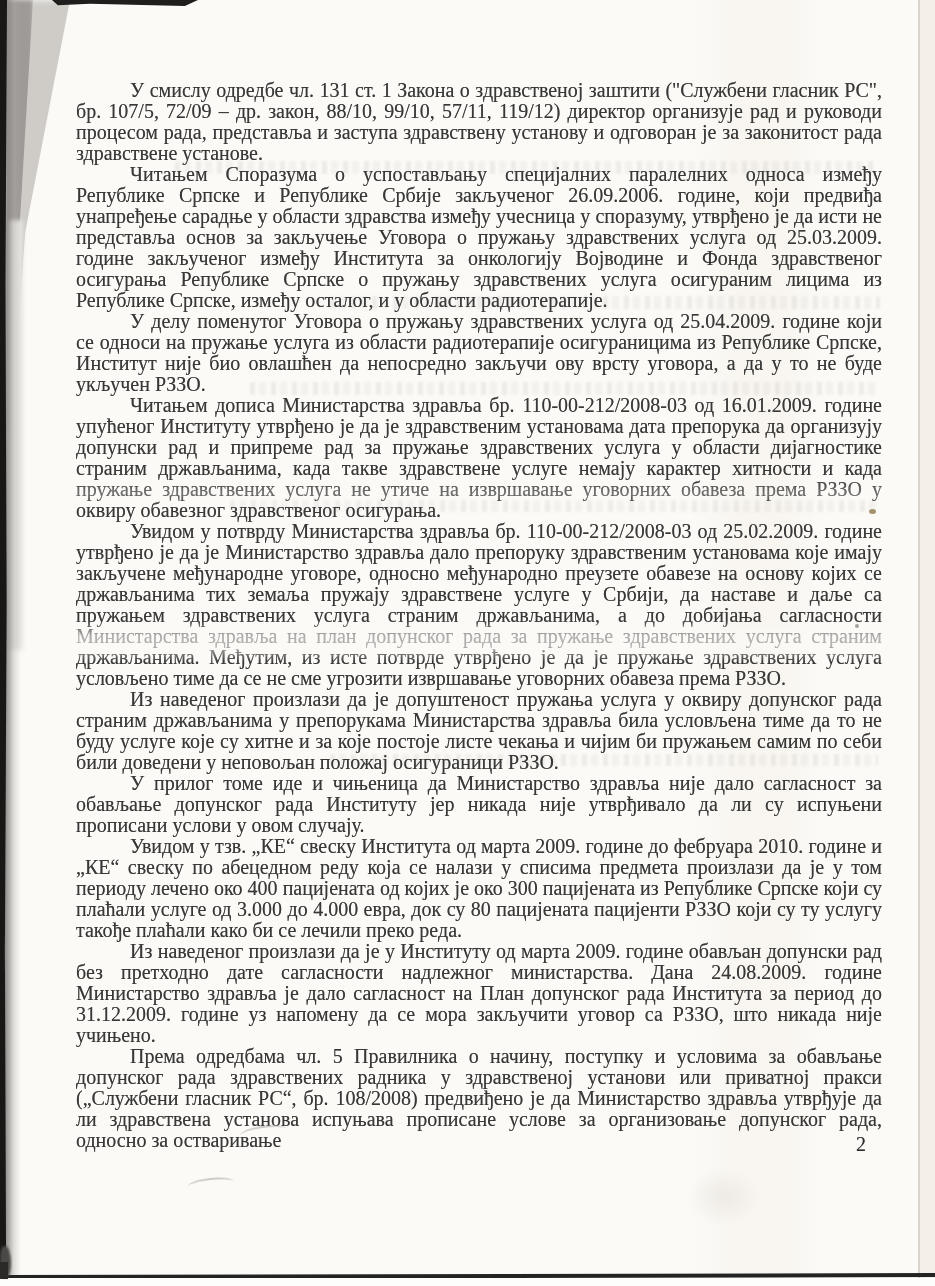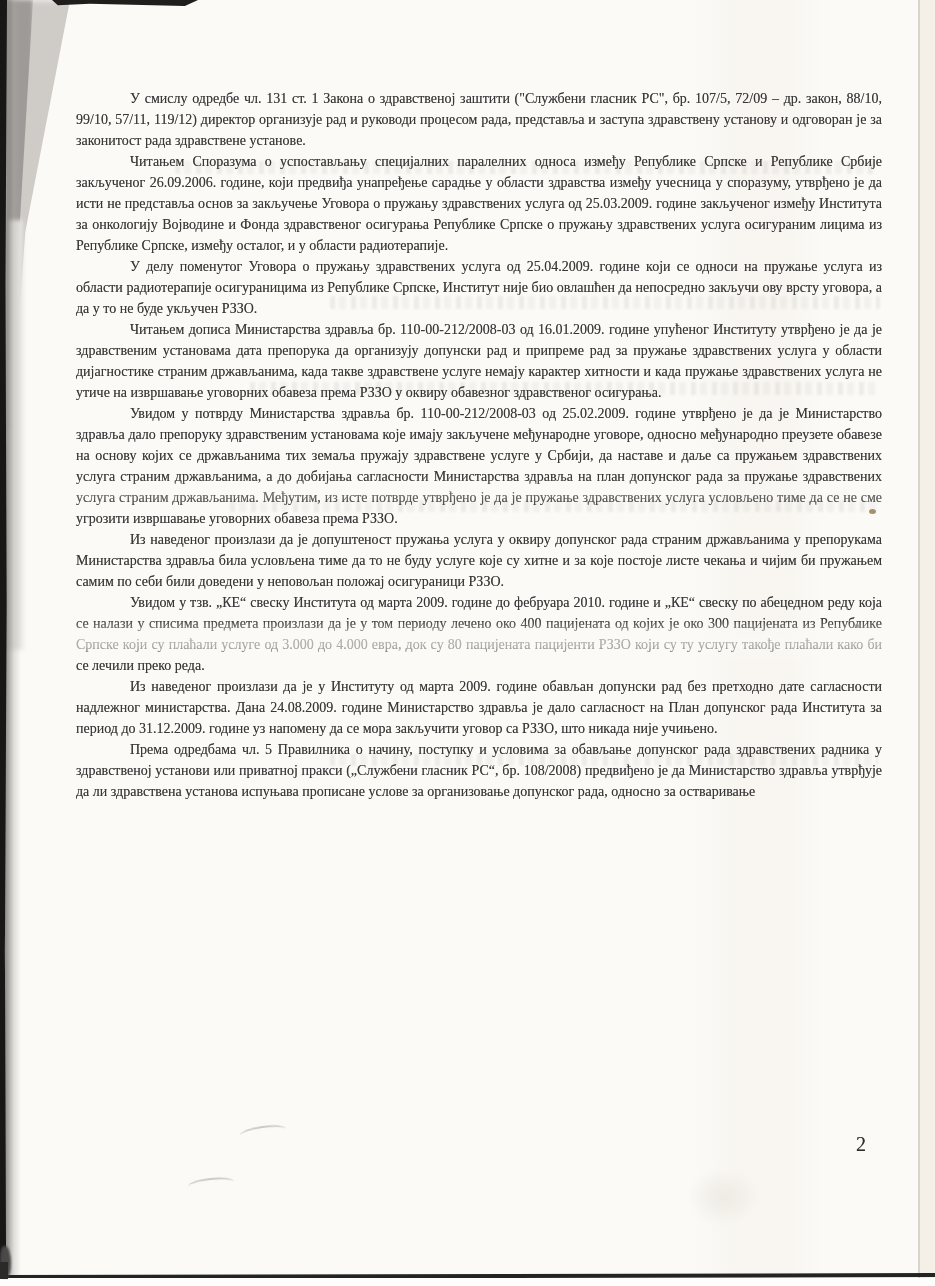--- a/index.html
+++ b/index.html
@@ -67,22 +67,22 @@
   .speck2{left:855px;top:624px;width:4px;height:4px;background:#8d8d87;border-radius:50%;opacity:.8;}
   .squiggle{width:46px;height:10px;border-top:2px solid #b5b3ae;border-radius:50%;
     filter:blur(.6px);opacity:.7;}
   .sq1{left:240px;top:1126px;transform:rotate(-8deg);}
   .sq2{left:188px;top:1178px;transform:rotate(-6deg);}
   .smudge{left:686px;top:1168px;width:74px;height:58px;border-radius:50%;
     background:radial-gradient(rgba(178,170,158,.16),rgba(178,170,158,0) 70%);filter:blur(2px);}
 
   
   .text-block{
-    position:absolute;left:76px;top:88px;width:806px;
-    font-size:14px;line-height:21px;color:var(--ink);
+    position:absolute;left:76px;top:80px;width:806px;
+    font-size:20px;line-height:21px;color:var(--ink);
     text-shadow:0 0 .5px rgba(52,52,52,.55);
   }
   .text-block p{margin:0;text-indent:54px;text-align:justify;}
   .page-number{
     position:absolute;left:846px;top:1133px;width:30px;
     font-size:20px;color:#2f2f2f;text-align:center;
     text-shadow:0 0 .5px rgba(52,52,52,.5);
   }
 </style>
 </head>
@@ -96,20 +96,21 @@
   <div class="a ghost g4"></div>
   <div class="a ghost g5"></div>
 
   <div class="text-block">
     <p>У смислу одредбе чл. 131 ст. 1 Закона о здравственој заштити ("Службени гласник РС", бр. 107/5, 72/09 – др. закон, 88/10, 99/10, 57/11, 119/12) директор организује рад и руководи процесом рада, представља и заступа здравствену установу и одговоран је за законитост рада здравствене установе.</p>
     <p>Читањем Споразума о успостављању специјалних паралелних односа између Републике Српске и Републике Србије закљученог 26.09.2006. године, који предвиђа унапређење сарадње у области здравства између учесница у споразуму, утврђено је да исти не представља основ за закључење Уговора о пружању здравствених услуга од 25.03.2009. године закљученог између Института за онкологију Војводине и Фонда здравственог осигурања Републике Српске о пружању здравствених услуга осигураним лицима из Републике Српске, између осталог, и у области радиотерапије.</p>
     <p>У делу поменутог Уговора о пружању здравствених услуга од 25.04.2009. године који се односи на пружање услуга из области радиотерапије осигураницима из Републике Српске, Институт није био овлашћен да непосредно закључи ову врсту уговора, а да у то не буде укључен РЗЗО.</p>
     <p>Читањем дописа Министарства здравља бр. 110-00-212/2008-03 од 16.01.2009. године упућеног Институту утврђено је да је здравственим установама дата препорука да организују допунски рад и припреме рад за пружање здравствених услуга у области дијагностике страним држављанима, када такве здравствене услуге немају карактер хитности и када пружање здравствених услуга не утиче на извршавање уговорних обавеза према РЗЗО у оквиру обавезног здравственог осигурања.</p>
     <p>Увидом у потврду Министарства здравља бр. 110-00-212/2008-03 од 25.02.2009. године утврђено је да је Министарство здравља дало препоруку здравственим установама које имају закључене међународне уговоре, односно међународно преузете обавезе на основу којих се држављанима тих земаља пружају здравствене услуге у Србији, да наставе и даље са пружањем здравствених услуга страним држављанима, а до добијања сагласности Министарства здравља на план допунског рада за пружање здравствених услуга страним држављанима. Међутим, из исте потврде утврђено је да је пружање здравствених услуга условљено тиме да се не сме угрозити извршавање уговорних обавеза према РЗЗО.</p>
     <p>Из наведеног произлази да је допуштеност пружања услуга у оквиру допунског рада страним држављанима у препорукама Министарства здравља била условљена тиме да то не буду услуге које су хитне и за које постоје листе чекања и чијим би пружањем самим по себи били доведени у неповољан положај осигураници РЗЗО.</p>
+    <p>У прилог томе иде и чињеница да Министарство здравља није дало сагласност за обављање допунског рада Институту јер никада није утврђивало да ли су испуњени прописани услови  у овом случају.</p>
     <p>Увидом у тзв. „КЕ“ свеску Института од марта 2009. године до фебруара 2010. године и „КЕ“ свеску по абецедном реду која се налази у списима предмета произлази да је у том периоду лечено око 400 пацијената од којих је око 300 пацијената из Републике Српске који су плаћали услуге од 3.000 до 4.000 евра, док су 80 пацијената пацијенти РЗЗО који су ту услугу такође плаћали како би се лечили преко реда.</p>
     <p>Из наведеног произлази да је у Институту од марта 2009. године обављан допунски рад без претходно дате сагласности надлежног министарства. Дана 24.08.2009. године Министарство здравља је дало сагласност на План допунског рада Института за период до 31.12.2009. године уз напомену да се мора закључити уговор са РЗЗО, што никада није учињено.</p>
     <p>Према одредбама чл. 5 Правилника о начину, поступку и условима за обављање допунског рада здравствених радника у здравственој установи или приватној пракси („Службени гласник РС“, бр. 108/2008) предвиђено је да Министарство здравља утврђује да ли здравствена установа испуњава прописане услове за организовање допунског рада, односно за остваривање</p>
   </div>
 
   <div class="page-number">2</div>
 
   <div class="a crease"></div>
   <div class="a crease2"></div>
   <div class="a speck1"></div>

